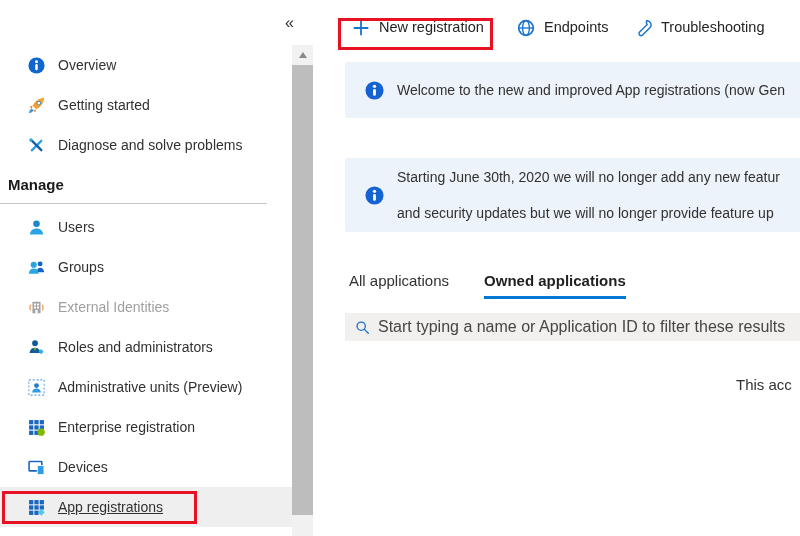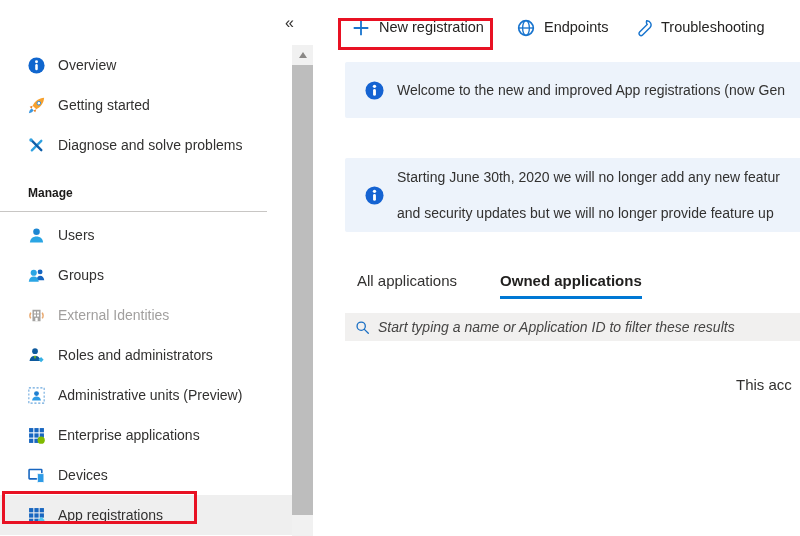--- a/index.html
+++ b/index.html
@@ -13,21 +13,21 @@
   
   .sidebar { position:absolute; left:0; top:0; width:313px; height:536px; background:#fff; }
   .collapse-btn { position:absolute; left:285px; top:14px; border:none; background:none; font-size:16px; color:#323130; cursor:pointer; }
   .nav { position:absolute; left:0; top:45px; width:292px; }
   .nav-item { display:flex; align-items:center; height:40px; padding-left:28px; gap:13px; font-size:14px; color:#323130; cursor:pointer; }
   .nav-item .icon { width:17px; height:17px; flex:none; display:flex; }
   .nav-item .icon svg { width:17px; height:17px; }
   .nav-item.disabled { cursor:default; }
   .nav-item.disabled .lbl { color:#a19f9e; }
   .nav-item.selected { background:#efefef;text-decoration:underline; }
-  .section-header { padding-left:28px; margin-top:16px; height:24px; line-height:24px; font-size:12px; font-weight:700; color:#1b1a19; }
+  .section-header { padding-left:8px; margin-top:8px; height:24px; line-height:24px; font-size:15px; font-weight:700; color:#1b1a19; }
   .divider { height:1px; background:#c8c6c4; width:267px; margin:6px 0 3px 0; }
 
   
   .scrollbar { position:absolute; left:292px; top:45px; width:21px; height:491px; background:#f1f1f1; }
   .sb-btn { height:20px; display:flex; align-items:center; justify-content:center; cursor:pointer; }
   .sb-arrow { width:0; height:0; border-left:4.5px solid transparent; border-right:4.5px solid transparent; border-bottom:6px solid #8a8886; }
   .sb-thumb { position:absolute; left:0; top:20px; width:21px; height:450px; background:#bdbdbd; cursor:pointer; }
 
   
   .red-box { position:absolute; border:3px solid #e81123; pointer-events:none; background:transparent; }
@@ -45,27 +45,27 @@
   .banner { position:absolute; left:345px; width:600px; background:#edf3fb; display:flex; align-items:center; gap:13px; padding-left:20px; font-size:14px; color:#323130; overflow:hidden; border-radius:2px; }
   .banner .b-icon { width:19px; height:19px; flex:none; }
   .banner .b-icon svg { width:19px; height:19px; }
   .banner-1 { top:62px; height:56px; }
   .banner-2 { top:158px; height:74px; }
   .banner-text { white-space:nowrap; }
   .banner-lines { display:flex; flex-direction:column; gap:20px; }
 
   
   .tabs { position:absolute; left:349px; top:266px; display:flex; gap:35px; font-size:15px; }
-  .tab { padding:6px 0 7px 0; cursor:pointer; color:#323130;margin-left:8px; }
+  .tab { padding:6px 0 7px 0; cursor:pointer; color:#323130; }
   .tab.active { font-weight:700; color:#201f1e; border-bottom:3px solid #0078d4; }
 
   
   .searchbox { position:absolute; left:345px; top:313px; width:455px; height:28px; background:#f1f0ef; display:flex; align-items:center; gap:8px; padding-left:10px; overflow:hidden; }
   .searchbox svg { width:15px; height:15px; flex:none; }
-  .searchbox input { border:none; background:transparent; outline:none; font-family:inherit; font-size:14px; color:#14532d; width:430px;font-style:italic; }
+  .searchbox input { border:none; background:transparent; outline:none; font-family:inherit; font-size:16px; color:#14532d; width:430px; }
   .searchbox input::placeholder { color:#464544; opacity:1; }
 
   
   .partial-text { position:absolute; left:736px; top:376px; font-size:15px; color:#323130; white-space:nowrap; }
 </style>
 </head>
 <body>
 
 <div class="app">
 
@@ -190,21 +190,21 @@
                 <rect x="11" y="1" width="4" height="4"></rect>
                 <rect x="1" y="6" width="4" height="4"></rect>
                 <rect x="6" y="6" width="4" height="4"></rect>
                 <rect x="11" y="6" width="4" height="4"></rect>
                 <rect x="1" y="11" width="4" height="4"></rect>
                 <rect x="6" y="11" width="4" height="4"></rect>
               </g>
             <circle cx="12.4" cy="12.4" r="3.4" fill="#7fba00"></circle>
           </svg>
         </span>
-        <span class="lbl">Enterprise applications</span>
+        <span class="lbl">Enterprise registration</span>
       </div>
 
       <div class="nav-item">
         <span class="icon">
           <svg viewBox="0 0 16 16">
             <rect x="1" y="2.4" width="12" height="8.8" rx="0.6" fill="none" stroke="#1866c0" stroke-width="1.5"></rect>
             <rect x="8.8" y="6.2" width="6.2" height="8.4" rx="0.8" fill="#2e9be6" stroke="#fff" stroke-width="0.8"></rect>
           </svg>
         </span>
         <span class="lbl">Devices</span>

